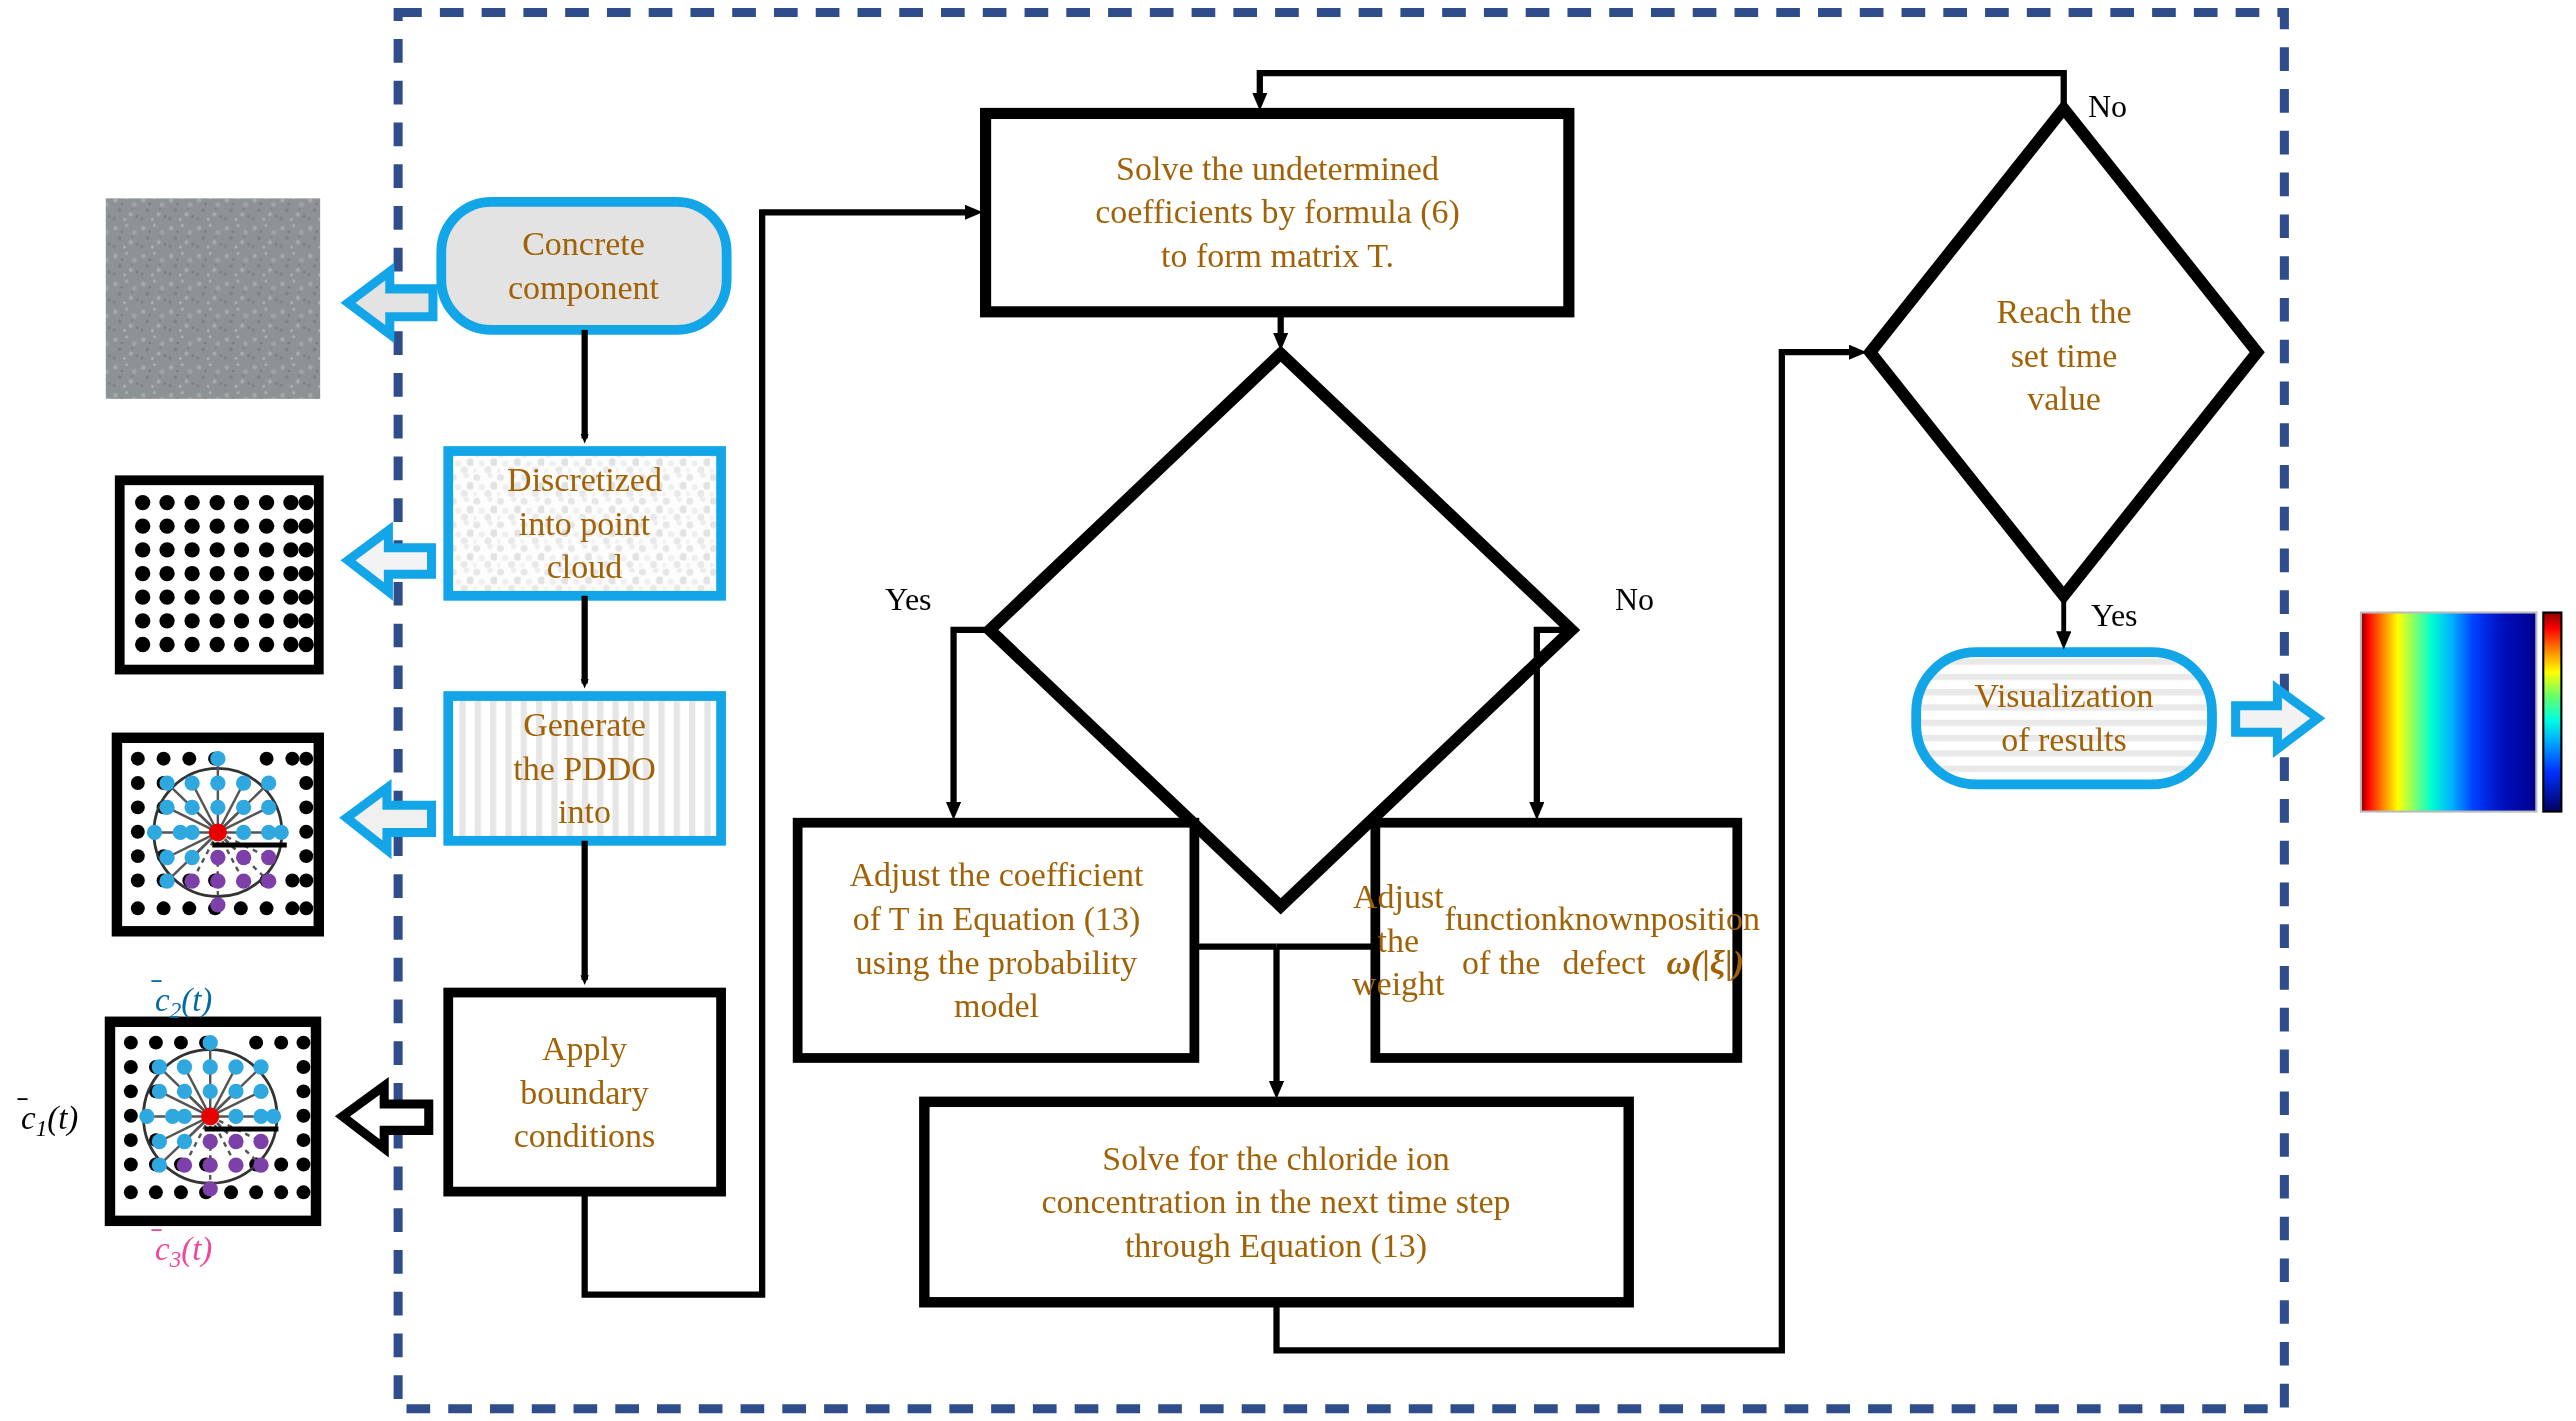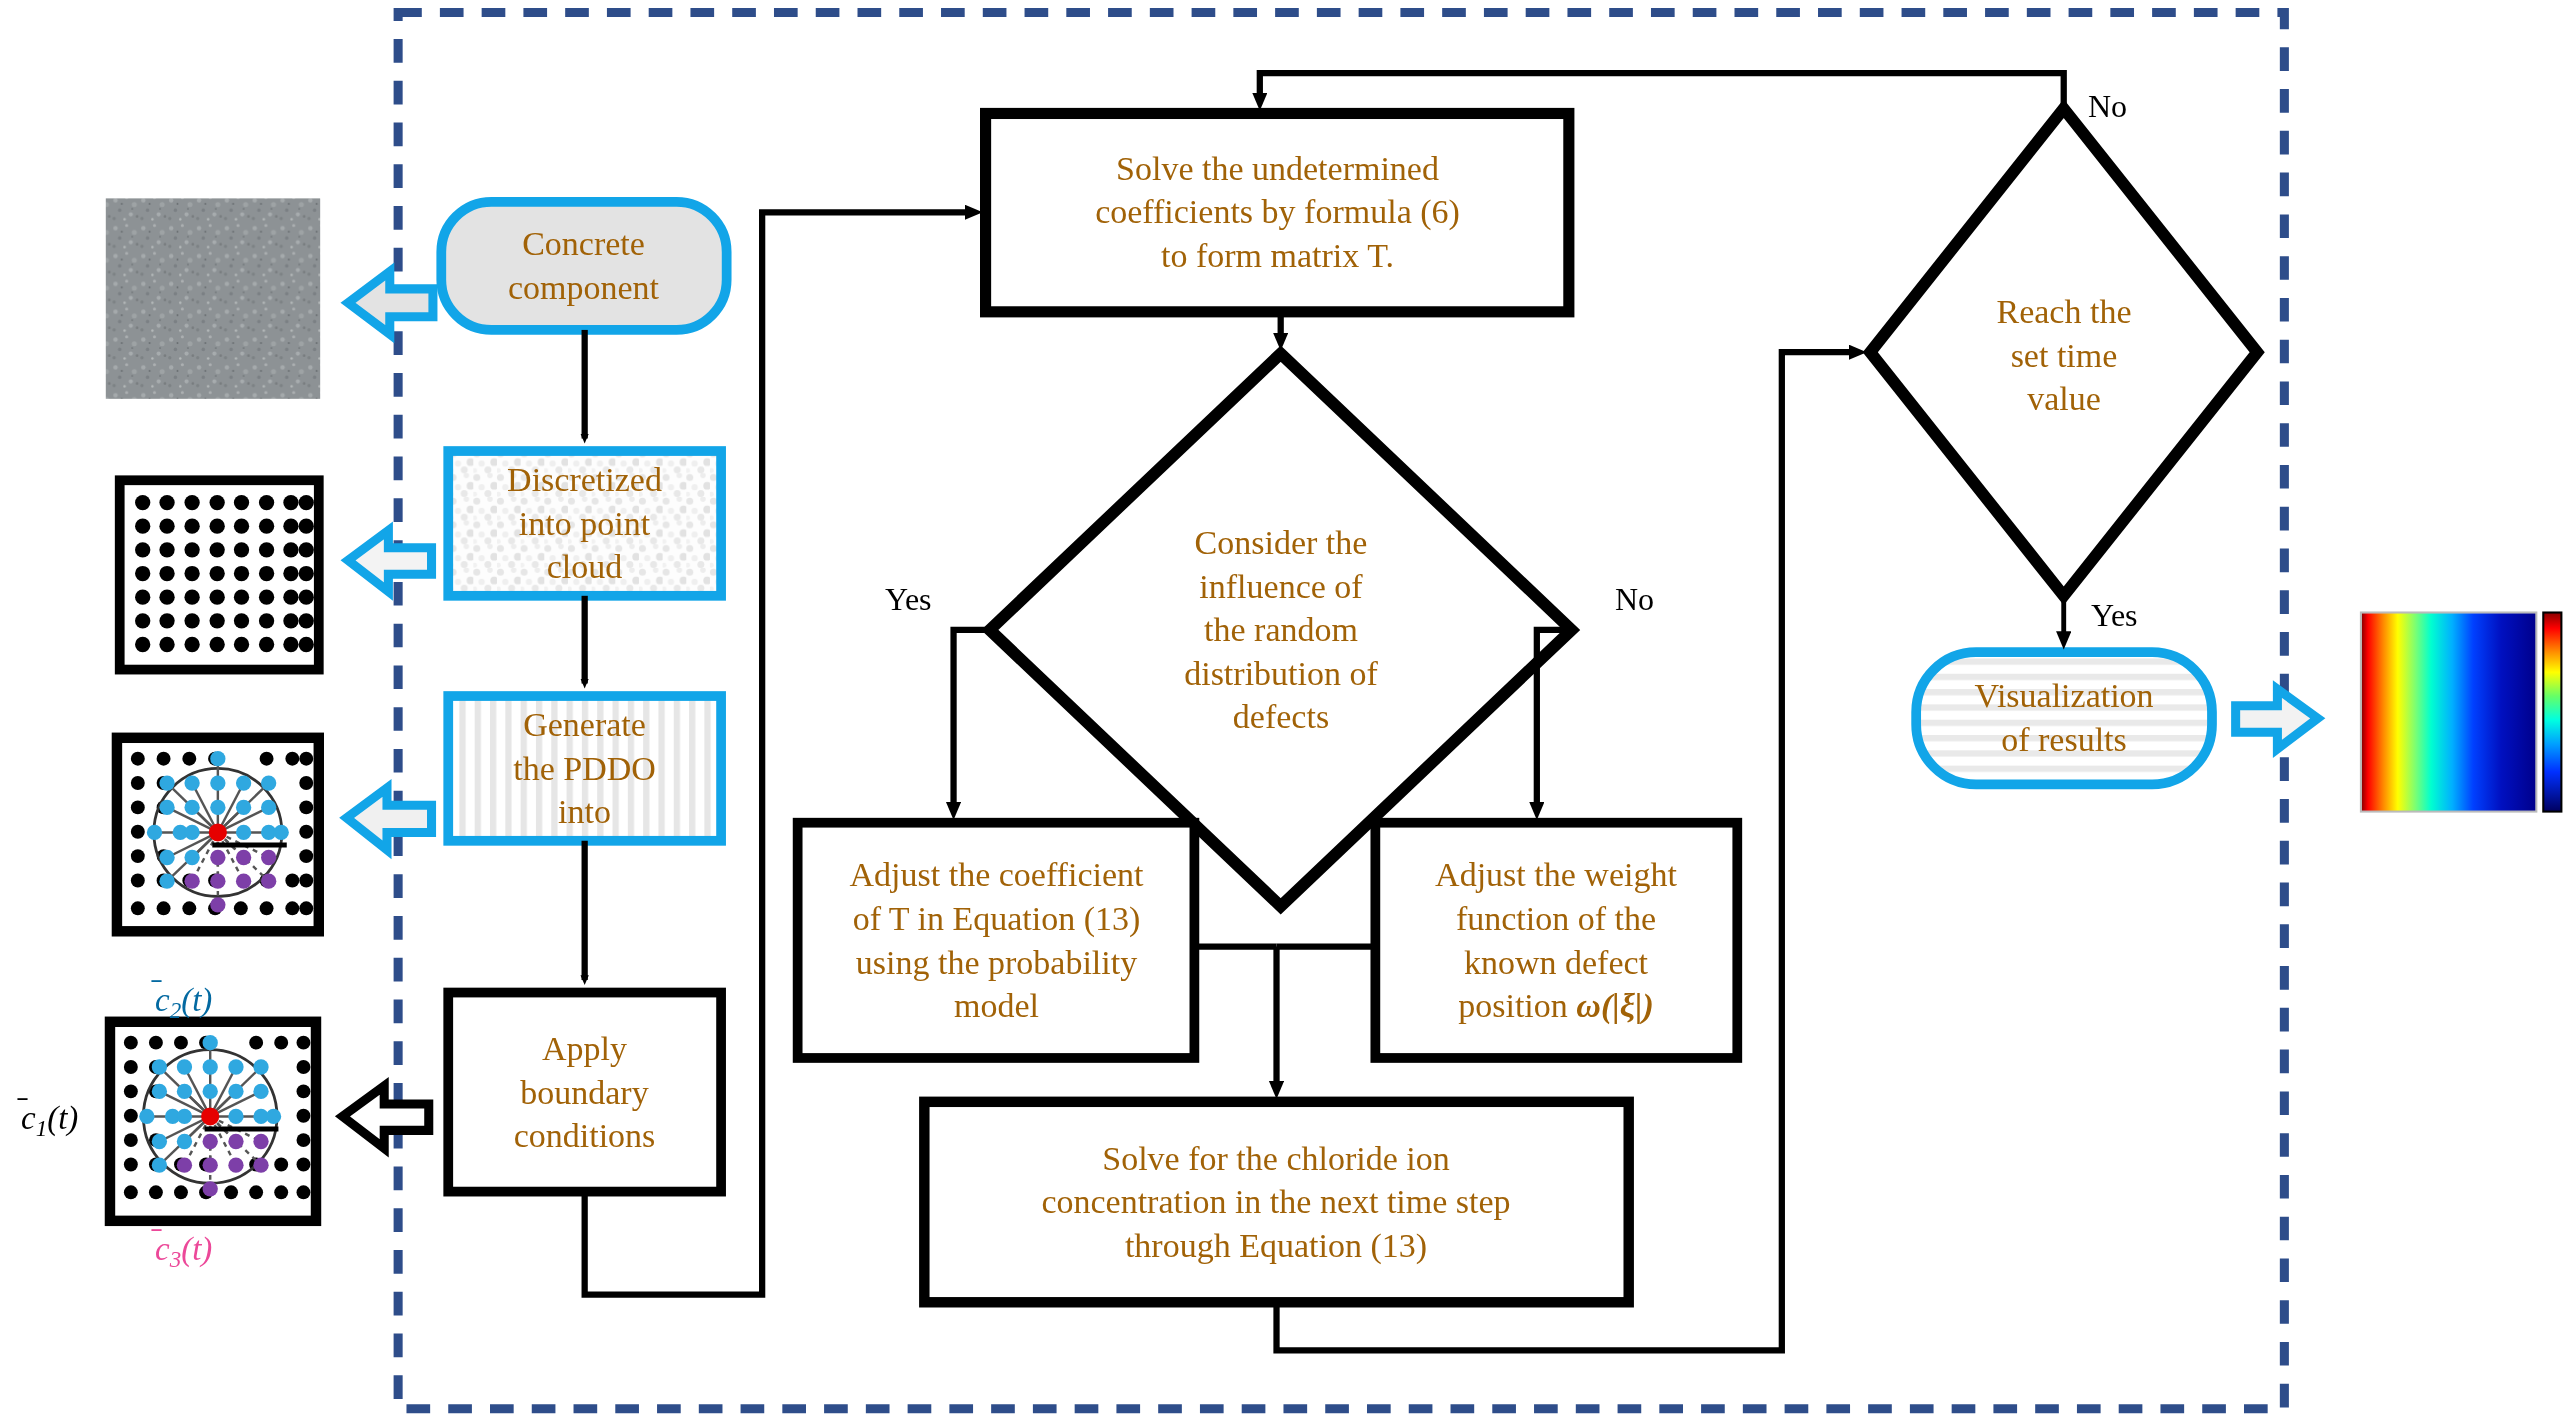--- a/index.html
+++ b/index.html
@@ -443,32 +443,27 @@
 into</div>
 
   <div class="node-text" style="left:448px;top:993px;width:273px;height:199px;font-size:34px;white-space:pre-line;">Apply
 boundary
 conditions</div>
 
   <div class="node-text" style="left:986px;top:113px;width:583px;height:198px;font-size:34px;white-space:pre-line;">Solve the undetermined
 coefficients by formula (6)
 to form matrix T.</div>
 
-  <div class="node-text" style="left:1107px;top:456px;width:348px;height:348px;font-size:34px;white-space:pre-line;">Consider the
-influence of
-the random
-distribution of
-defects</div>
 
   <div class="node-text" style="left:798px;top:823px;width:397px;height:235px;font-size:34px;white-space:pre-line;">Adjust the coefficient
 of T in Equation (13)
 using the probability
 model</div>
 
-  <div class="node-text" style="left:1375px;top:823px;width:362px;height:235px;font-size:34px;flex-direction:column;">
+  <div class="node-text" style="left:1375px;top:823px;width:362px;height:235px;font-size:34px;flex-direction:row;">
     <span>Adjust the weight</span>
     <span>function of the</span>
     <span>known defect</span>
     <span>
       <span>position  </span><span class="math" style="font-weight:bold;">ω(|ξ|)</span>
     </span>
   </div>
 
   <div class="node-text" style="left:924px;top:1102px;width:704px;height:200px;font-size:34px;white-space:pre-line;">Solve for the chloride ion
 concentration in the next time step

